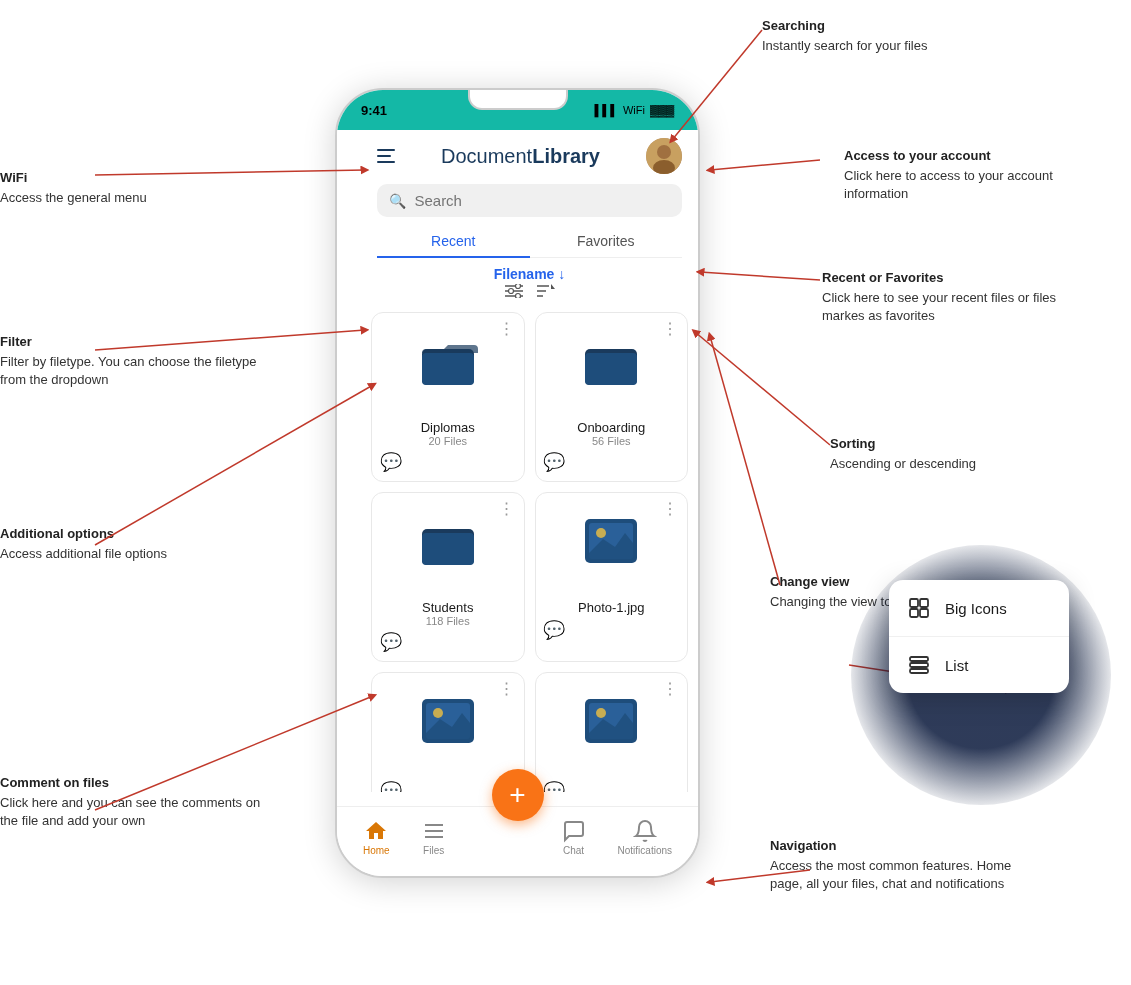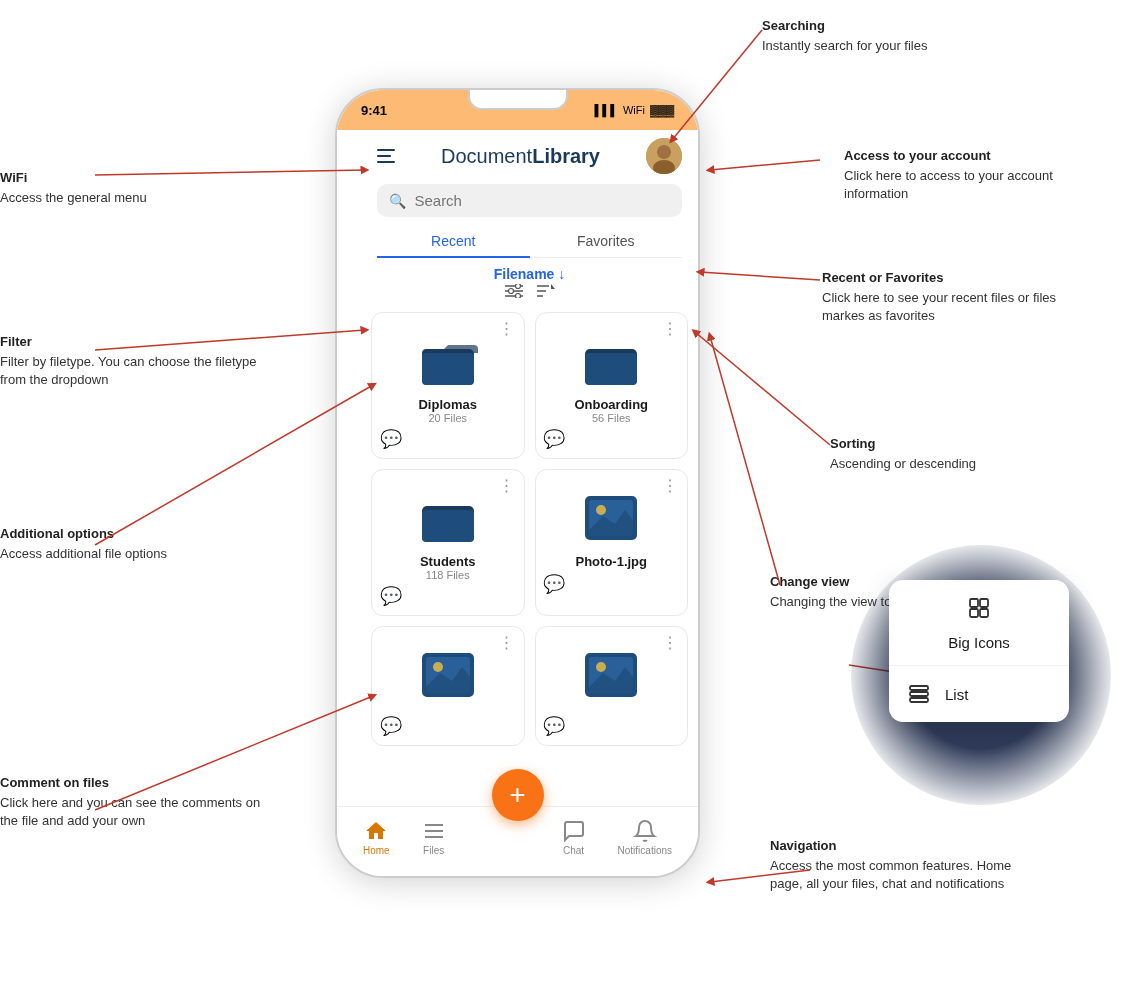--- a/index.html
+++ b/index.html
@@ -43,21 +43,21 @@
       background: #fff;
       border-radius: 48px;
       border: 2px solid #ccc;
       box-shadow: 0 4px 32px rgba(0,0,0,0.18);
       overflow: hidden;
     }
 
     
     .phone-notch-bar {
       height: 40px;
-      background: #fdba74;
+      background: #14b8a6;
       display: flex;
       align-items: center;
       justify-content: space-between;
       padding: 0 24px;
       position: relative;
     }
     .phone-notch-bar .time {
       font-size: 13px;
       font-weight: 600;
       color: #000;
@@ -240,23 +240,24 @@
       cursor: pointer;
       letter-spacing: 1px;
     }
     .file-card .file-icon-wrap {
       display: flex;
       justify-content: center;
       padding: 10px 0 6px;
     }
     .file-card .file-name {
       font-size: 13px;
-      font-weight: 700;
+      font-weight: 400;
       text-align: center;
       color: #1a1a1a;
+      margin-top: 23px;
     }
     .file-card .file-count {
       font-size: 11px;
       color: #888;
       text-align: center;
       margin-bottom: 4px;
     }
     .file-card .comment-icon {
       font-size: 18px;
       color: #1a3a5c;
@@ -329,21 +330,21 @@
     }
     .popup-item {
       display: flex;
       align-items: center;
       gap: 12px;
       padding: 14px 16px;
       cursor: pointer;
       font-size: 15px;
       color: #1a1a1a;
     }
-    .popup-item:first-child { border-bottom: 1px solid #f0f0f0; flex-direction: column; }
+    .popup-item:first-child { border-bottom: 1px solid #f0f0f0; }
     .popup-item .popup-icon {
       width: 28px;
       height: 28px;
       display: flex;
       align-items: center;
       justify-content: center;
       color: #444;
     }
 
     

